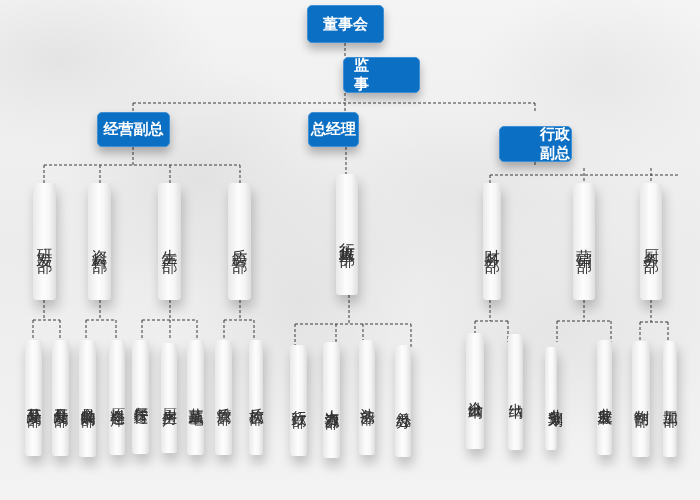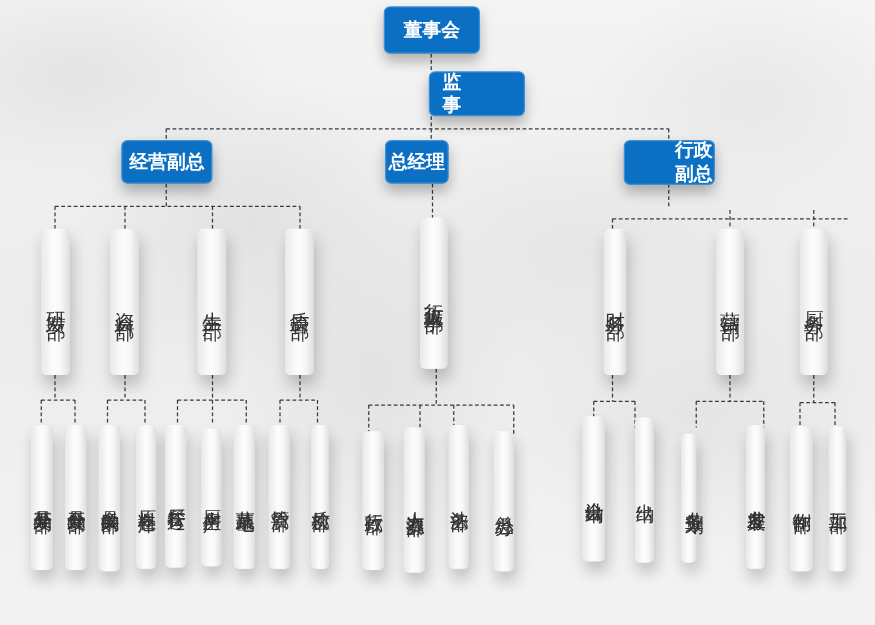--- a/index.html
+++ b/index.html
@@ -126,21 +126,21 @@
   <div class="blue-box spaced" style="left:307px; top:57px; width:77px; height:36px;margin-left:36px;">
     <span>监 事</span>
   </div>
 
   <div class="blue-box" style="left:97px; top:112px; width:73px; height:35px;">
     <span>经营副总</span>
   </div>
   <div class="blue-box" style="left:308px; top:112px; width:51px; height:35px;">
     <span>总经理</span>
   </div>
-  <div class="blue-box" style="left:499px; top:112px; width:73px; height:36px;padding-left:40px;">
+  <div class="blue-box" style="left:499px; top:126px; width:73px; height:36px;padding-left:40px;">
     <span>行政副总</span>
   </div>
 
   <div class="vbox l3" style="left:33px; top:183px; width:23px; height:117px;">
     <span>研发部</span>
   </div>
   <div class="vbox l3" style="left:88px; top:183px; width:23px; height:117px;">
     <span>资料部</span>
   </div>
   <div class="vbox l3" style="left:158px; top:183px; width:23px; height:117px;">

